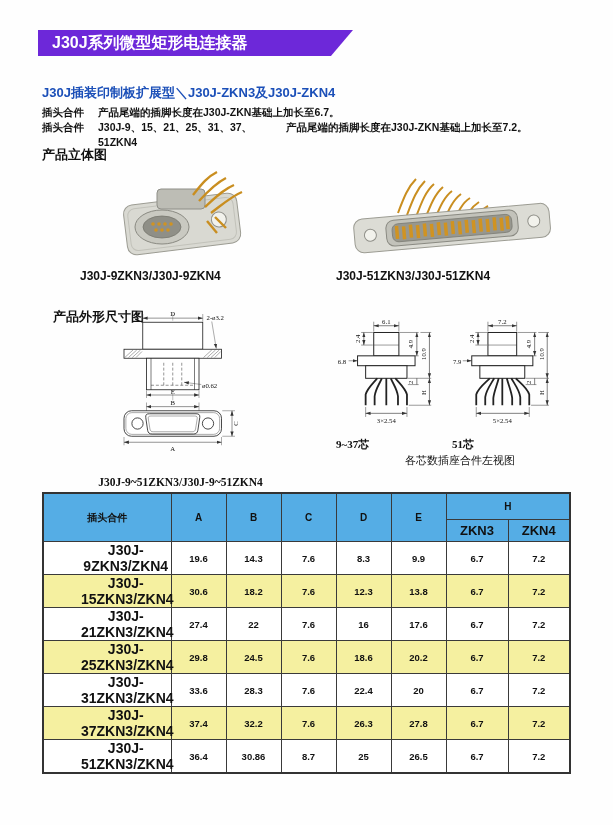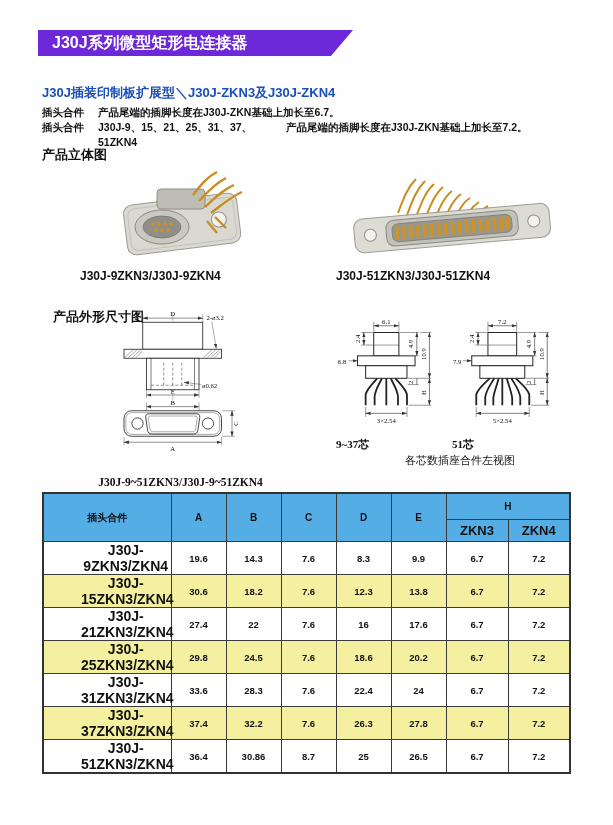--- a/index.html
+++ b/index.html
@@ -409,21 +409,21 @@
         <td>20.2</td>
         <td>6.7</td>
         <td>7.2</td>
       </tr>
       <tr>
         <td class="part">J30J-31ZKN3/ZKN4</td>
         <td>33.6</td>
         <td>28.3</td>
         <td>7.6</td>
         <td>22.4</td>
-        <td>24</td>
+        <td>20</td>
         <td>6.7</td>
         <td>7.2</td>
       </tr>
       <tr>
         <td class="part">J30J-37ZKN3/ZKN4</td>
         <td>37.4</td>
         <td>32.2</td>
         <td>7.6</td>
         <td>26.3</td>
         <td>27.8</td>

